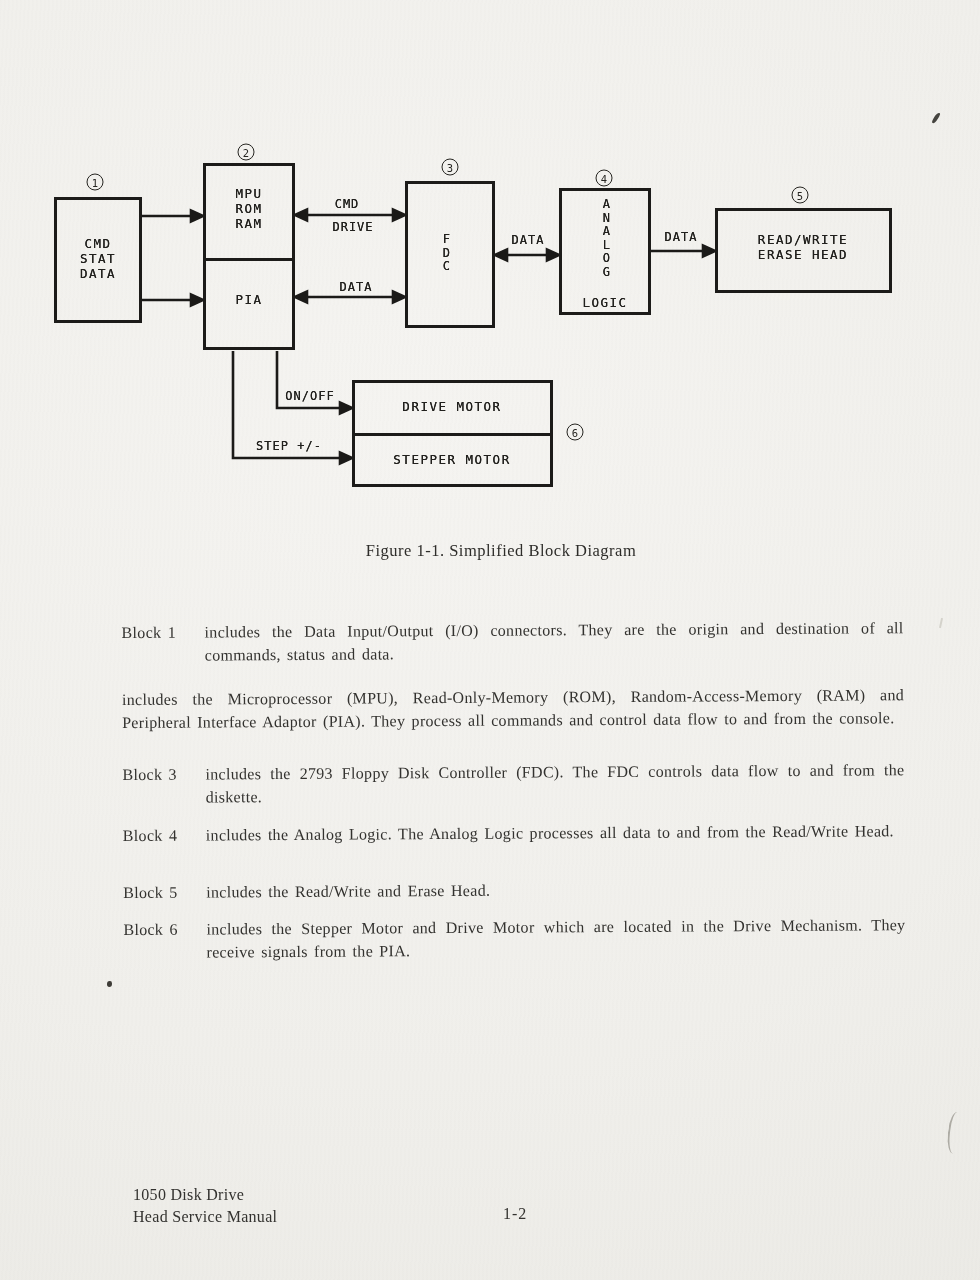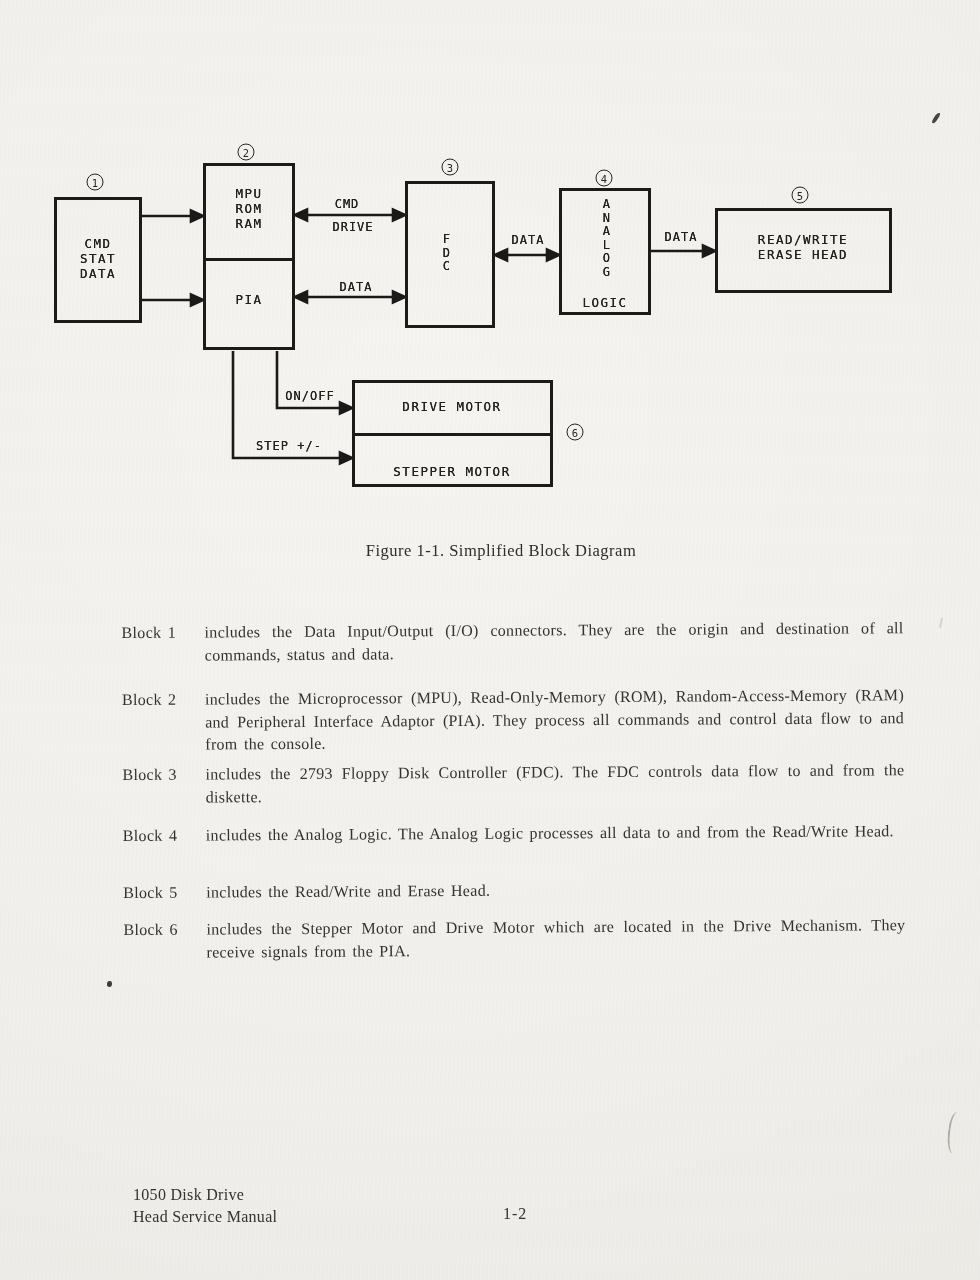--- a/index.html
+++ b/index.html
@@ -140,40 +140,39 @@
     <div class="blk-label" style="left:803px;top:247px;">READ/WRITE
 ERASE HEAD</div>
 
     <div class="circ" style="left:575px;top:432px;">
         <span>6</span>
       </div>
     <div class="box" style="left:352px;top:380px;width:201px;height:107px;">
       <div class="hdiv" style="top:50px;"></div>
     </div>
     <div class="blk-label" style="left:452px;top:406px;">DRIVE MOTOR</div>
-    <div class="blk-label" style="left:452px;top:459px;margin-top:12px;">STEPPER MOTOR</div>
+    <div class="blk-label" style="left:452px;top:459px;">STEPPER MOTOR</div>
 
     <div class="sig-label" style="left:347px;top:204px;">CMD</div>
     <div class="sig-label" style="left:353px;top:227px;">DRIVE</div>
     <div class="sig-label" style="left:356px;top:287px;">DATA</div>
     <div class="sig-label" style="left:528px;top:240px;">DATA</div>
     <div class="sig-label" style="left:681px;top:237px;">DATA</div>
     <div class="sig-label" style="left:310px;top:396px;">ON/OFF</div>
     <div class="sig-label" style="left:289px;top:446px;text-align:center;">STEP +/-</div>
   </div>
 
   <div class="caption">Figure 1-1. Simplified Block Diagram</div>
 
   <div class="descs">
     <div class="desc-row" style="top:622px;">
       <div class="desc-label">Block 1</div>
       <div class="desc-text">includes the Data Input/Output (I/O) connectors.  They are the origin and destination of all commands, status and data.</div>
     </div>
     <div class="desc-row" style="top:689px;">
-      <div class="desc-label">Block 2</div>
       <div class="desc-text">includes the Microprocessor (MPU), Read-Only-Memory (ROM), Random-Access-Memory (RAM) and Peripheral Interface Adaptor (PIA).  They process all commands and control data flow to and from the console.</div>
     </div>
     <div class="desc-row" style="top:764px;">
       <div class="desc-label">Block 3</div>
       <div class="desc-text">includes the 2793 Floppy Disk Controller (FDC).  The FDC controls data flow to and from the diskette.</div>
     </div>
     <div class="desc-row" style="top:825px;">
       <div class="desc-label">Block 4</div>
       <div class="desc-text">includes the Analog Logic.  The Analog Logic processes all data to and from the Read/Write Head.</div>
     </div>

